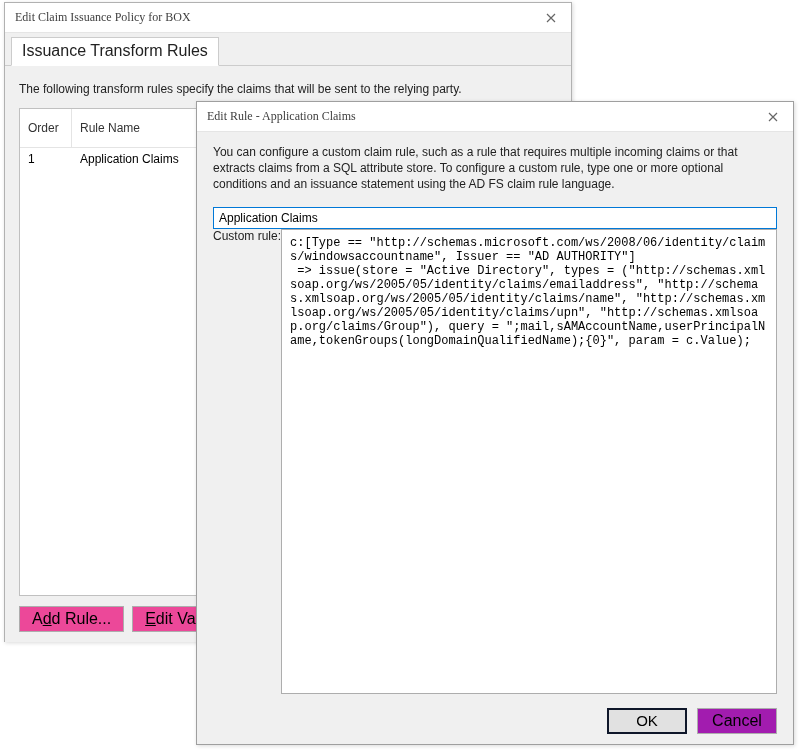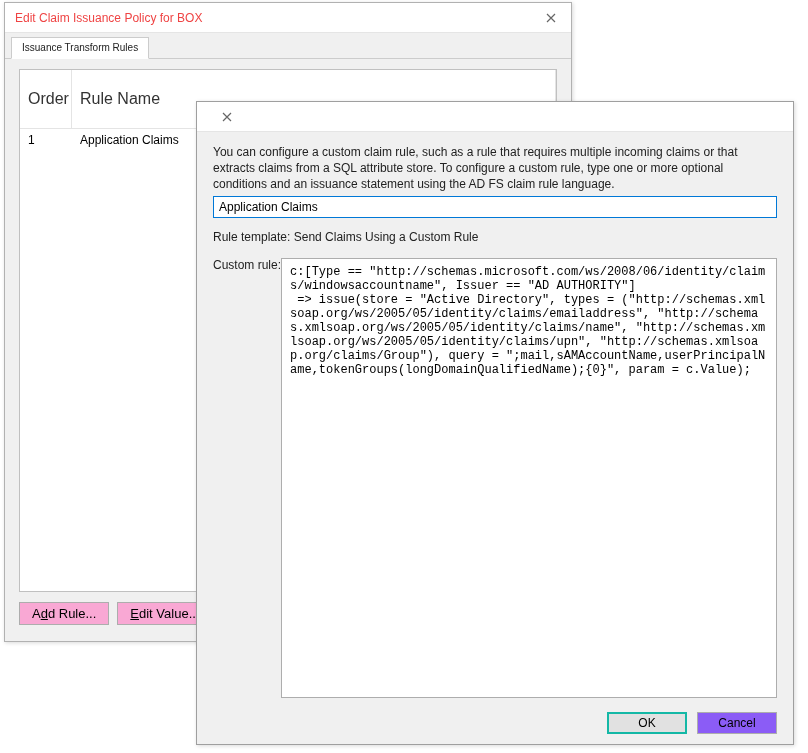--- a/index.html
+++ b/index.html
@@ -22,21 +22,21 @@
     box-shadow: 1px 1px 4px rgba(0,0,0,0.15);
   }
   .titlebar {
     display: flex;
     align-items: center;
     height: 30px;
     background: #fff;
     border-bottom: 1px solid #e5e5e5;
     padding-left: 10px;
   }
-  .titlebar .title { flex: 1; font-size: 12px; color: #ef4444; }
+  .titlebar .title { flex: 1; font-size: 12px; color: #404040; font-family: Liberation Serif, serif; }
   .titlebar-close {
     width: 40px;
     height: 30px;
     display: flex;
     align-items: center;
     justify-content: center;
     color: #666;
     font-size: 14px;
     cursor: default;
   }
@@ -50,21 +50,21 @@
     padding: 4px 6px 0 6px;
     border-bottom: 1px solid #ccc;
     background: #f0f0f0;
   }
   .tab {
     background: #fff;
     border: 1px solid #ccc;
     border-bottom: 1px solid #fff;
     padding: 4px 10px 5px 10px;
     margin-bottom: -1px;
-    font-size: 10px;
+    font-size: 16px;
     color: #222;
   }
   .back-body {
     padding: 10px 14px;
     background: #f0f0f0;
     height: calc(100% - 62px);
     display: flex;
     flex-direction: column;
   }
   .intro { color: #222; margin: 6px 0 12px 0; }
@@ -74,64 +74,64 @@
     background: #fff;
     overflow: hidden;
   }
   .thead {
     display: flex;
     background: #fff;
     border-bottom: 1px solid #e4e4e4;
     color: #333;
   }
   .thead .th {
-    padding: 20px 8px;
-    font-size: 16px;
+    padding: 12px 8px;
+    font-size: 12px;
     border-right: 1px solid #e4e4e4;
   }
   .col-order { width: 52px; }
   .col-name { flex: 1; }
   .trow {
     display: flex;
     padding: 0;
   }
   .trow .td {
     padding: 4px 8px;
     font-size: 12px;
   }
   .btnrow {
     display: flex;
     gap: 8px;
     padding: 10px 0 0 0;
   }
   .btn {
-    background: #f9a8d4;
+    background: #ec4899;
     border: 1px solid #adadad;
     padding: 3px 12px;
-    font-size: 13px;
+    font-size: 16px;
     color: #000;
     min-width: 78px;
     text-align: center;
     cursor: default;
   }
   .btn .uline { text-decoration: underline; }
 
   
   .win-front {
     left: 196px; top: 101px; width: 598px; height: 644px;
     background: #f0f0f0;
     border: 1px solid #9f9f9f;
   }
   .front-body {
     padding: 12px 16px 10px 16px;
     display: flex;
     flex-direction: column;
     height: calc(100% - 30px);
   }
-  .desc { color: #222; line-height: 1.35; margin-bottom: 3px; }
+  .desc { color: #222; line-height: 1.35; margin-bottom: 14px; }
   .label { color: #222; margin-bottom: 4px; }
   .text-input {
     width: 100%;
     border: 1px solid #0078d7;
     outline: none;
     padding: 3px 5px;
     font-size: 12px;
     font-family: inherit;
     background: #fff;
     color: #000;
@@ -158,83 +158,84 @@
     word-break: break-all;
   }
   .footer {
     display: flex;
     justify-content: flex-end;
     gap: 10px;
     padding-top: 14px;
   }
   .btn-primary {
     background: #e1e1e1;
-    border: 2px solid #14b8a6;
+    border: 2px solid #0f172a;
     padding: 2px 12px;
     min-width: 80px;
     text-align: center;
-    font-size: 12px;
+    font-size: 15px;
     cursor: default;
   }
   .btn-std {
-    background: #8b5cf6;
+    background: #a21caf;
     border: 1px solid #adadad;
     padding: 3px 12px;
     min-width: 80px;
     text-align: center;
-    font-size: 12px;
+    font-size: 16px;
     cursor: default;
   }
   .close-x svg { width: 10px; height: 10px; display: block; }
 </style>
 </head>
 <body>
 
 <div class="win win-back">
   <div class="titlebar">
     <div class="title">Edit Claim Issuance Policy for BOX</div>
     <div class="titlebar-close close-x">
       <svg viewBox="0 0 10 10">
           <path d="M1 1 L9 9 M9 1 L1 9" stroke="currentColor" stroke-width="1.2" fill="none"></path>
         </svg>
     </div>
   </div>
   <div class="tabs">
     <div class="tab">Issuance Transform Rules</div>
   </div>
   <div class="back-body">
+    <div class="intro">The following transform rules specify the claims that will be sent to the relying party.</div>
     <div class="table-wrap">
       <div class="thead">
         <div class="th col-order">Order</div>
         <div class="th col-name">Rule Name</div>
       </div>
       <div class="trow">
         <div class="td col-order">1</div>
         <div class="td col-name">Application Claims</div>
       </div>
     </div>
     <div class="btnrow">
       <div class="btn"><span>A</span><span class="uline">d</span><span>d Rule...</span></div>
       <div class="btn"><span></span><span class="uline">E</span><span>dit Value...</span></div>
     </div>
   </div>
 </div>
 
 <div class="win win-front">
   <div class="titlebar">
+    <div class="title">Edit Rule - Application Claims</div>
     <div class="titlebar-close close-x">
       <svg viewBox="0 0 10 10">
           <path d="M1 1 L9 9 M9 1 L1 9" stroke="currentColor" stroke-width="1.2" fill="none"></path>
         </svg>
     </div>
   </div>
   <div class="front-body">
     <div class="desc">You can configure a custom claim rule, such as a rule that requires multiple incoming claims or that extracts claims from a SQL attribute store. To configure a custom rule, type one or more optional conditions and an issuance statement using the AD FS claim rule language.</div>
     <input class="text-input" type="text" value="Application Claims" style="">
-    <div class="tpl-line">Rule template: Send Claims Using a Custom Rule</div>
     <div class="custom-area-wrap">
       <div class="label">Custom rule:</div>
       <textarea class="custom-area" spellcheck="false" style="">c:[Type == "http://schemas.microsoft.com/ws/2008/06/identity/claims/windowsaccountname", Issuer == "AD AUTHORITY"]
  =&gt; issue(store = "Active Directory", types = ("http://schemas.xmlsoap.org/ws/2005/05/identity/claims/emailaddress", "http://schemas.xmlsoap.org/ws/2005/05/identity/claims/name", "http://schemas.xmlsoap.org/ws/2005/05/identity/claims/upn", "http://schemas.xmlsoap.org/claims/Group"), query = ";mail,sAMAccountName,userPrincipalName,tokenGroups(longDomainQualifiedName);{0}", param = c.Value);</textarea>
     </div>
     <div class="footer">
       <div class="btn-primary">OK</div>
       <div class="btn-std">Cancel</div>
     </div>
   </div>

